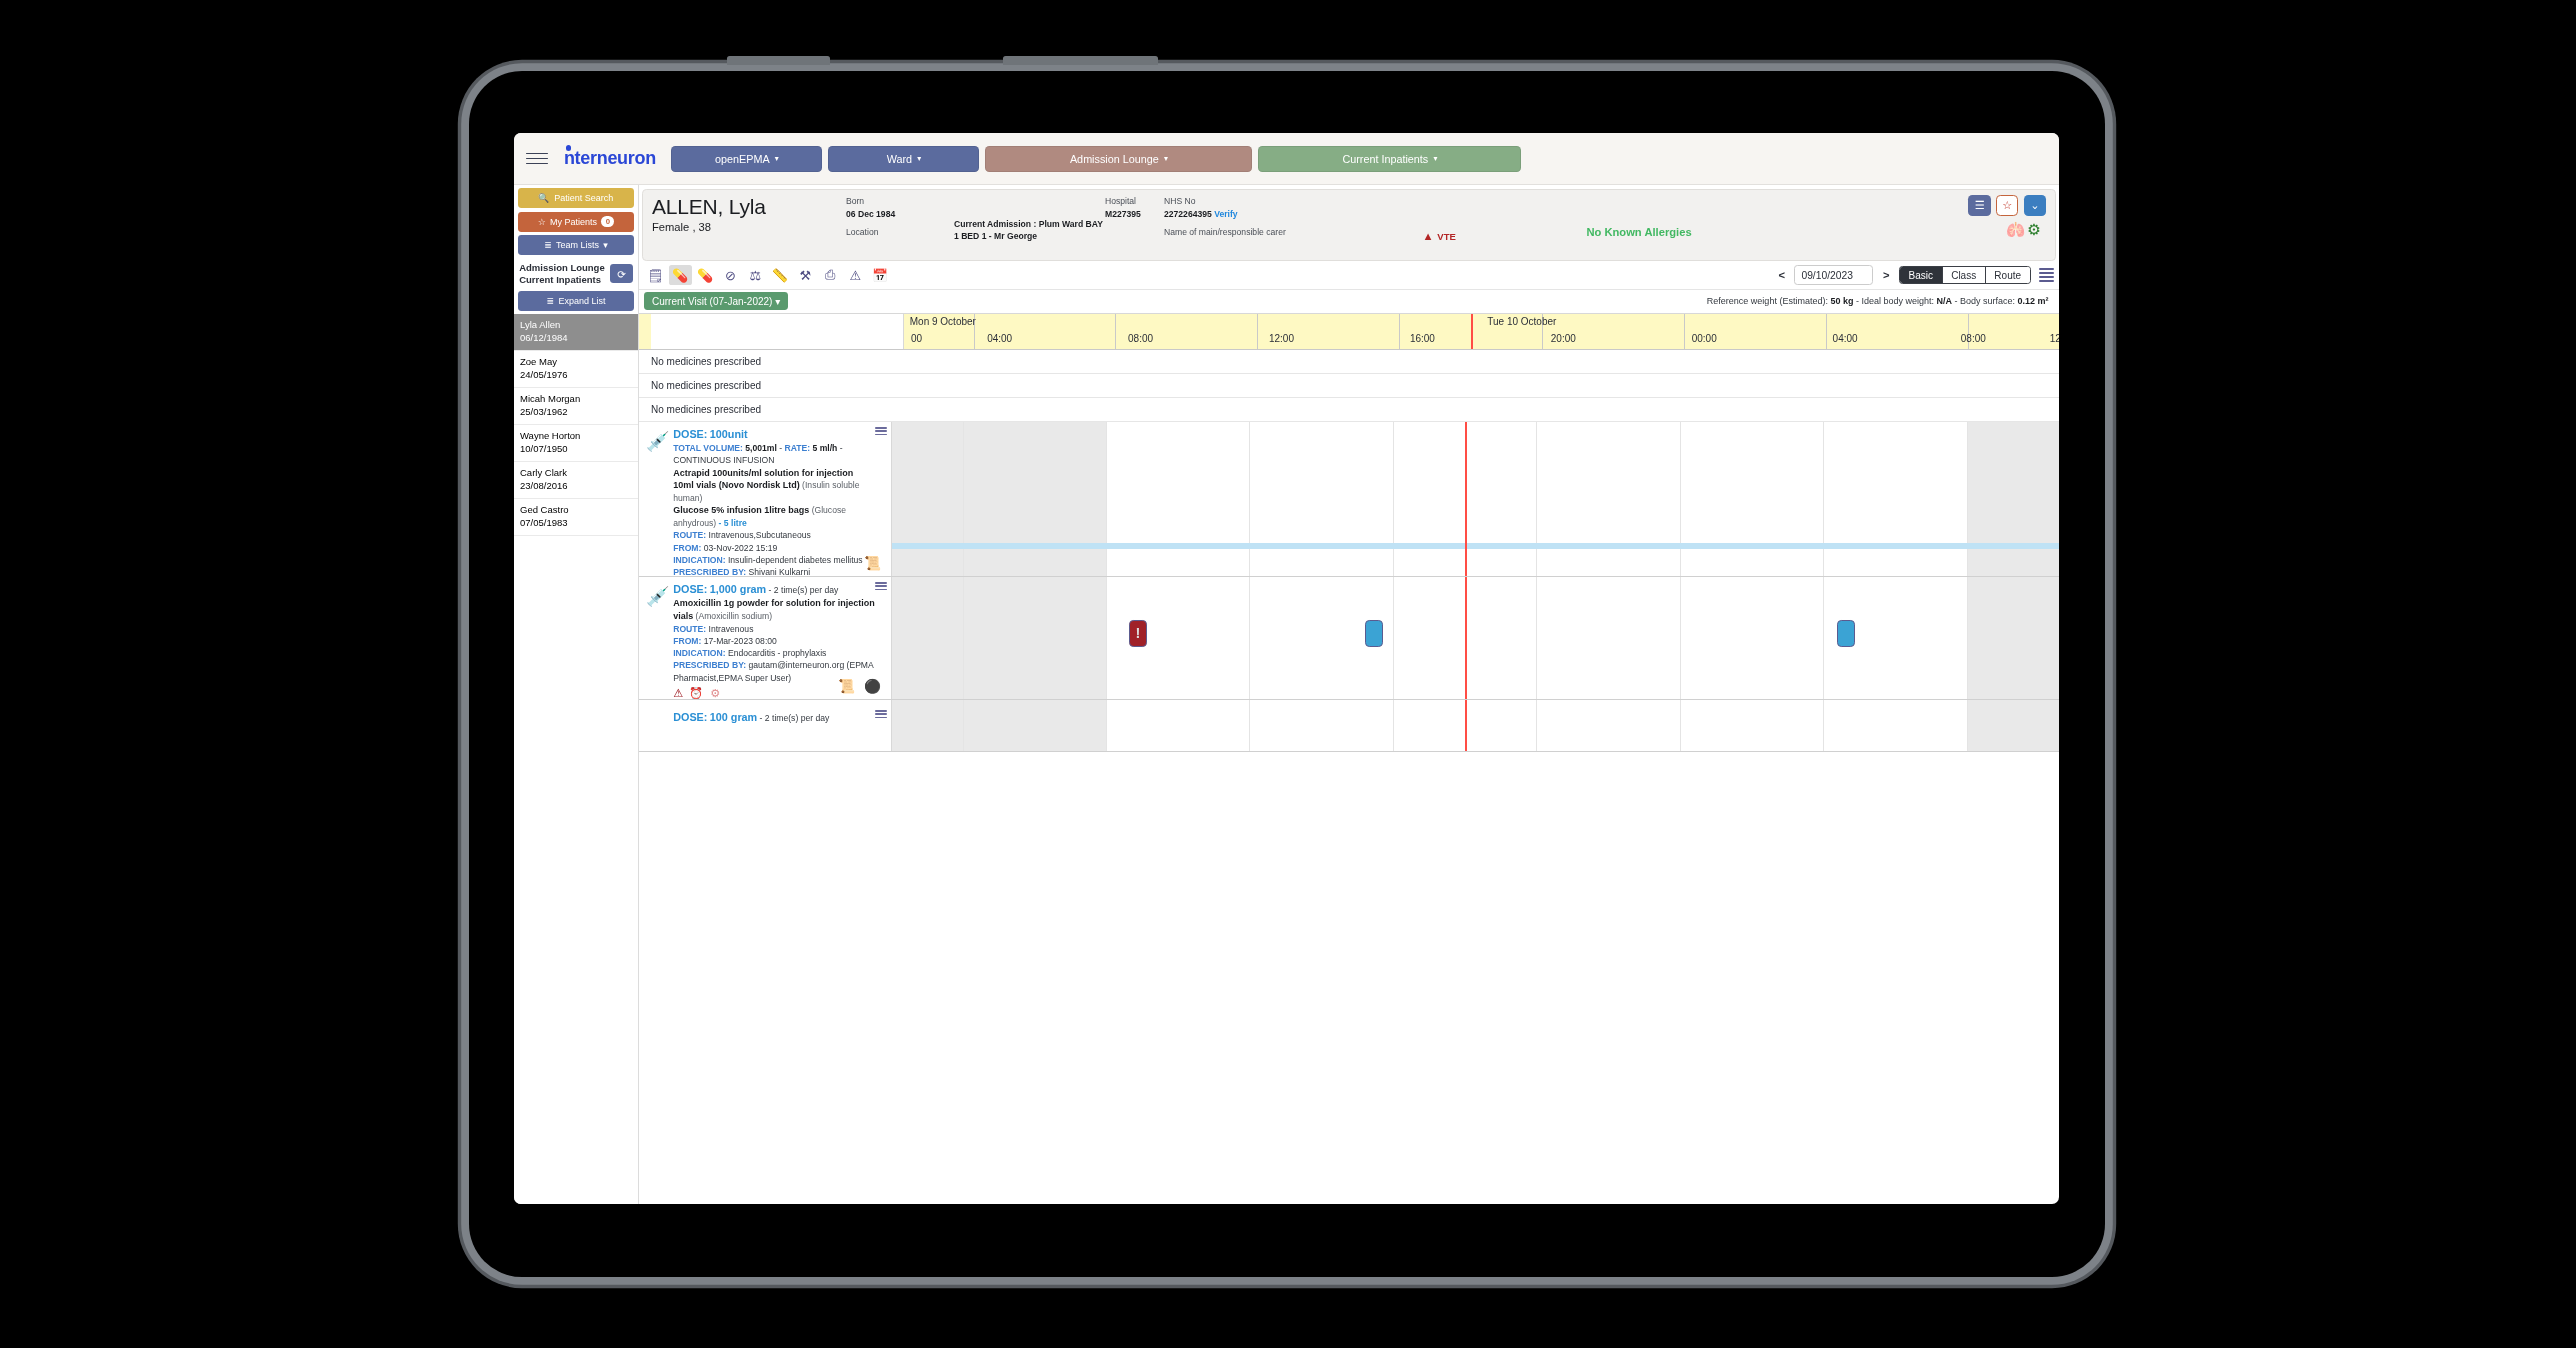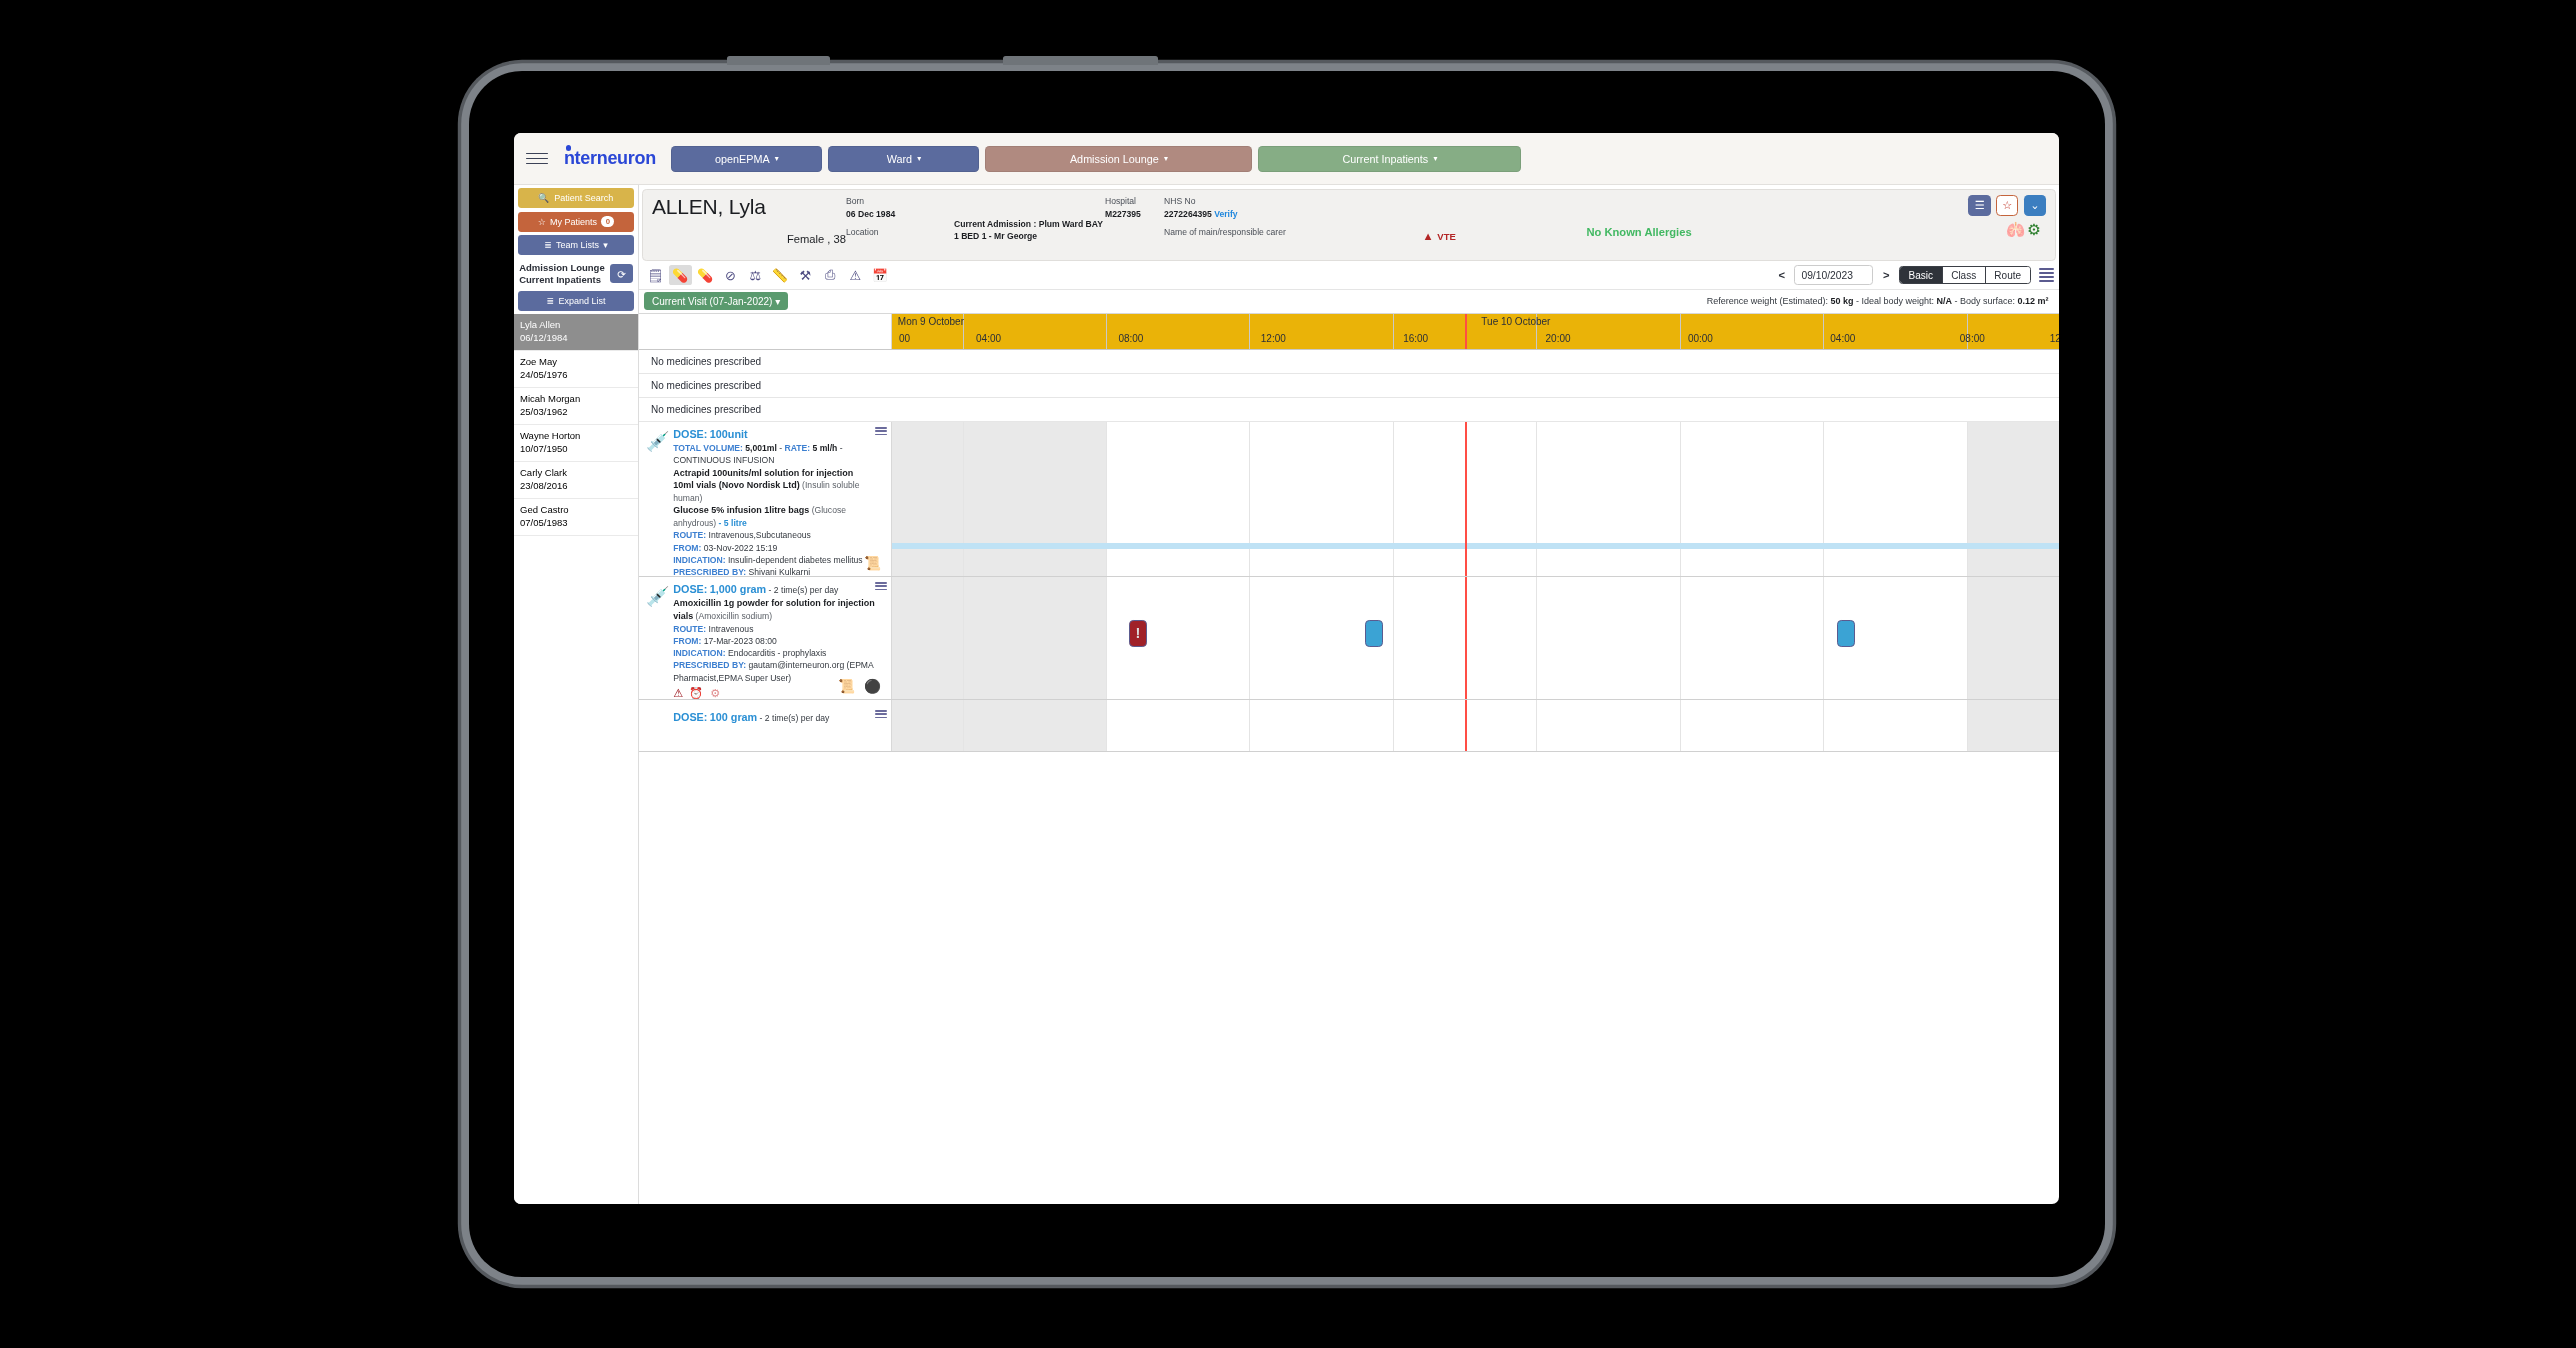--- a/index.html
+++ b/index.html
@@ -88,21 +88,21 @@
   
   #main { flex:1; display:flex; flex-direction:column; min-width:0; }
 
   
   #patient-header {
     background:#f2f1ef; border:0.9px solid #e0dedb; border-radius:4.3px;
     margin:4.3px 3.4px 0 3.4px; padding:5.2px 8.6px; display:flex; position:relative; min-height:72px;
   }
   .ph-name { width:194px; flex:none; }
   .ph-name .nm { font-size:21px; color:#1b1d21; letter-spacing:-0.2px;}
-  .ph-name .sub { font-size:11.2px; color:#1b1d21; margin-top:14px;text-align:right;}
+  .ph-name .sub { font-size:11.2px; color:#1b1d21; margin-top:2px;}
   .ph-col { font-size:8.6px; color:#33383f; line-height:1.45; }
   .ph-col .lbl { color:#4a4f57; }
   .ph-col .val { font-weight:700; color:#1b1d21; }
   .ph-born { width:108px; flex:none; }
   .ph-loc  { width:151px; flex:none; }
   .ph-hosp { width:59px; flex:none; }
   .ph-nhs  { width:auto; flex:none; }
   .verify-link { color:#2288dd; font-weight:700; cursor:pointer; }
   .vte { color:#b32626; font-weight:700; font-size:9.5px; }
   .allergy { color:#42b862; font-weight:700; font-size:11.2px; }
@@ -138,21 +138,21 @@
   .visit-btn { background:#5a9a6e; color:#fff; font-size:10px; border-radius:3.4px; padding:3.4px 7.8px; cursor:pointer;}
   #ref-weight { margin-left:auto; font-size:9px; color:#33383f; padding-right:5.2px;}
   #ref-weight b { color:#1b1d21; }
 
   
   #chart-wrap { flex:1; display:flex; flex-direction:column; overflow:hidden; border-top:0.9px solid #d8d8d8;}
   .lcol { width:253px; flex:none; border-right:0.9px solid #d8d8d8; }
   .rcol { flex:1; position:relative; overflow:hidden; }
 
   
-  #time-head { display:flex; border-bottom:0.9px solid #c9c9c9; background:#eab308; height:36px;}
+  #time-head { display:flex; border-bottom:0.9px solid #c9c9c9; background:#fef9c3; height:36px;padding-left:12px;}
   #time-head .lcol { background:#fff; }
   .tl-inner { position:relative; height:100%; }
   .tl-day { position:absolute; top:2.6px; font-size:10px; color:#2b2f38; white-space:nowrap;}
   .tl-tick { position:absolute; top:19px; font-size:10px; color:#2b2f38; white-space:nowrap;}
   .tl-sep { position:absolute; top:0; bottom:0; width:0.9px; background:#c9c9c9; }
   .nowline { position:absolute; top:0; bottom:0; width:1.7px; background:#ff4d45; z-index:5;}
 
   
   .sect-head { background:#eef1f5; border-top:0.9px solid #d8d8d8; border-bottom:0.9px solid #d8d8d8; }
   .sect-head .lbl { font-size:10px; font-weight:700; color:#1b1d21; padding:3.4px 8.6px; }

